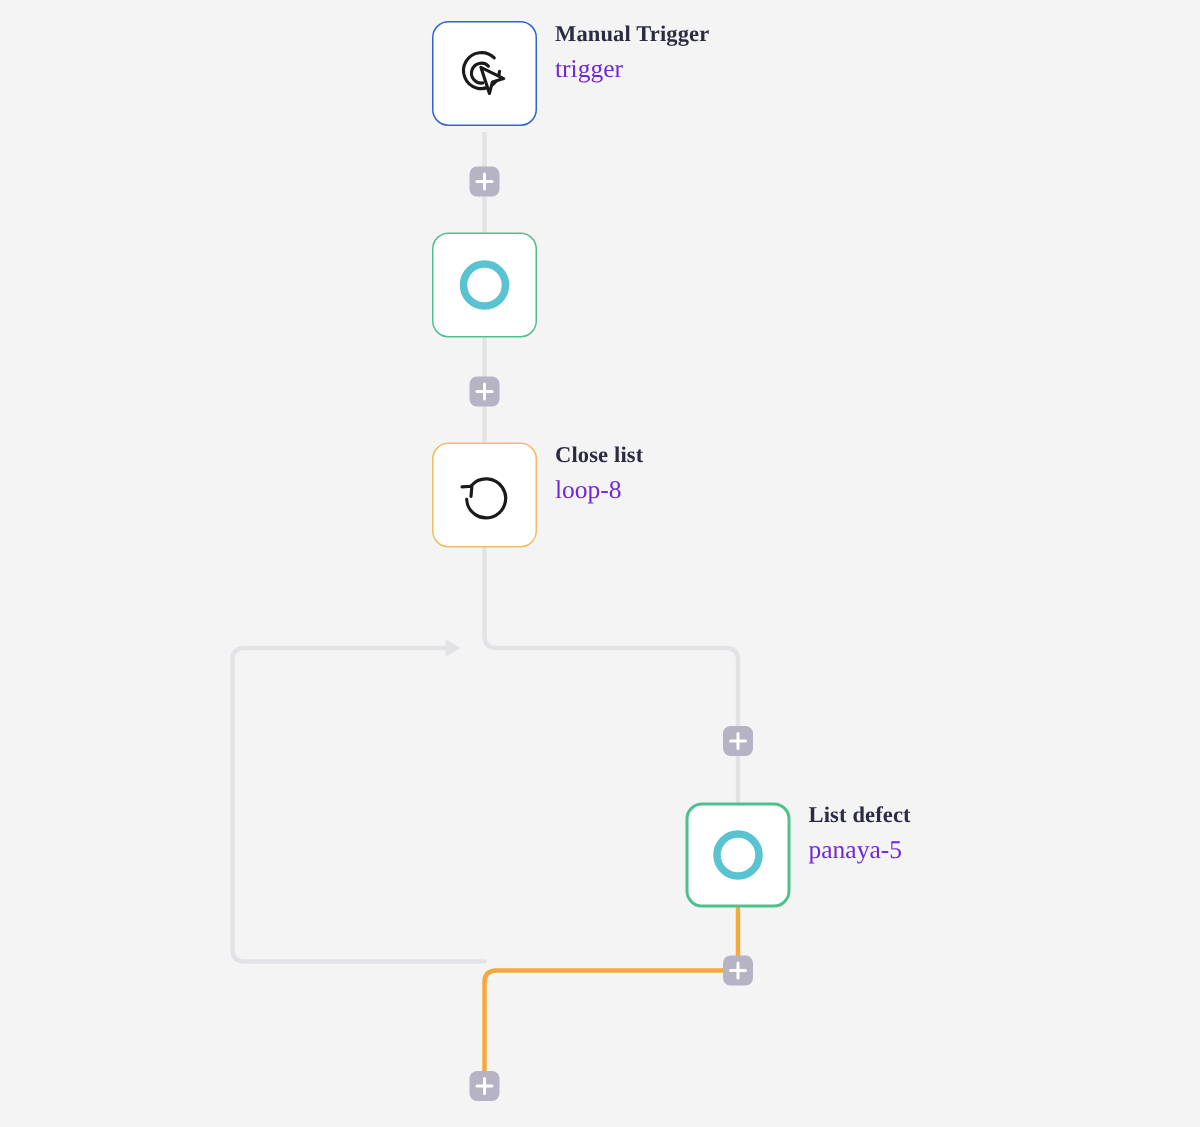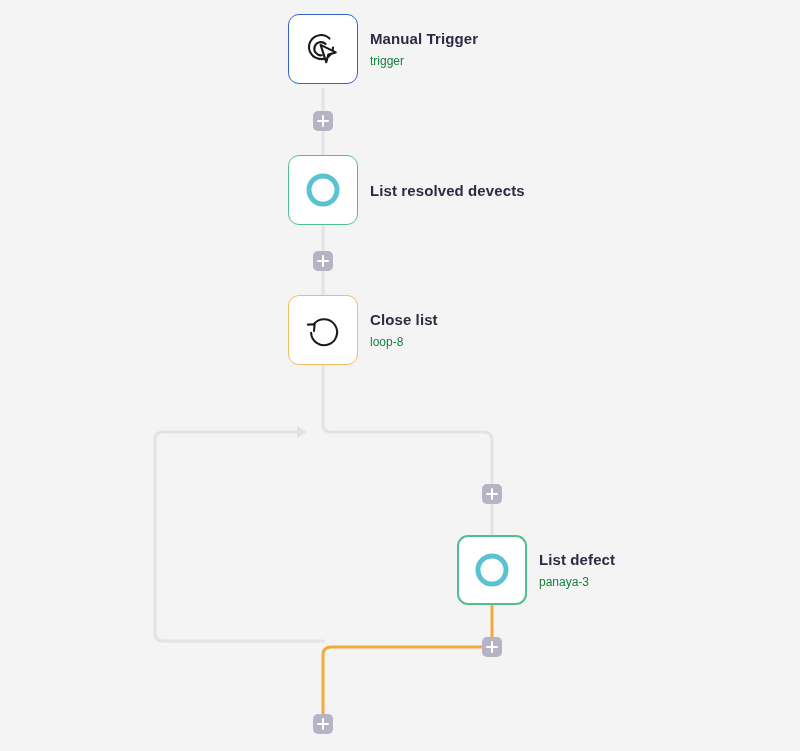--- a/index.html
+++ b/index.html
@@ -24,21 +24,22 @@
     top: 0;
     width: 800px;
     height: 751px;
     pointer-events: none;
   }
 
   
   .node {
     position: absolute;
     display: flex;
-    align-items: center;
+    align-items: flex-start;
+    font-family: Liberation Serif, serif;
   }
   .node-box {
     width: 70px;
     height: 70px;
     box-sizing: border-box;
     background: #ffffff;
     border-radius: 11px;
     border: 1px solid #cfd2d8;
     display: flex;
     align-items: center;
@@ -65,22 +66,22 @@
     white-space: nowrap;
   }
   .node-title {
     font-size: 15px;
     font-weight: bold;
     color: #2b2b43;
     line-height: 19px;
     letter-spacing: 0.1px;
   }
   .node-subtitle {
-    font-size: 12px;
-    color: #15803d;
+    font-size: 17px;
+    color: #6d28d9;
     line-height: 18px;
     margin-top: 4px;
   }
 
   
   .plus-btn {
     position: absolute;
     width: 20px;
     height: 20px;
     border-radius: 5px;
@@ -138,21 +139,20 @@
     </div>
   </div>
 
   <div class="node" style="left:288px; top:155px;">
     <div class="node-box green-box">
       <svg width="40" height="40" viewBox="0 0 40 40">
         <circle cx="20" cy="20" r="14" fill="none" stroke="#59c3d1" stroke-width="5"></circle>
       </svg>
     </div>
     <div class="node-label">
-      <div class="node-title">List resolved devects</div>
     </div>
   </div>
 
   <div class="node" style="left:288px; top:295px;">
     <div class="node-box amber-box">
       <svg width="40" height="40" viewBox="0 0 40 40">
         <path d="M11.2,13.8 A13,13 0 1 1 8.1,22.8" fill="none" stroke="#1a1a1a" stroke-width="2.1" stroke-linecap="round"></path>
         <path d="M5.0,14.6 L11.6,14.2 L11.0,20.9" fill="none" stroke="#1a1a1a" stroke-width="2.1" stroke-linecap="round" stroke-linejoin="round"></path>
       </svg>
     </div>
@@ -163,21 +163,21 @@
   </div>
 
   <div class="node" style="left:457px; top:535px;">
     <div class="node-box green-box selected">
       <svg width="40" height="40" viewBox="0 0 40 40">
         <circle cx="20" cy="20" r="14" fill="none" stroke="#59c3d1" stroke-width="5"></circle>
       </svg>
     </div>
     <div class="node-label">
       <div class="node-title">List defect</div>
-      <div class="node-subtitle">panaya-3</div>
+      <div class="node-subtitle">panaya-5</div>
     </div>
   </div>
 
   <div class="plus-btn" style="left:313px; top:111px;">
     <span class="bar-h"></span>
     <span class="bar-v"></span>
   </div>
 
   <div class="plus-btn" style="left:313px; top:251px;">
     <span class="bar-h"></span>

